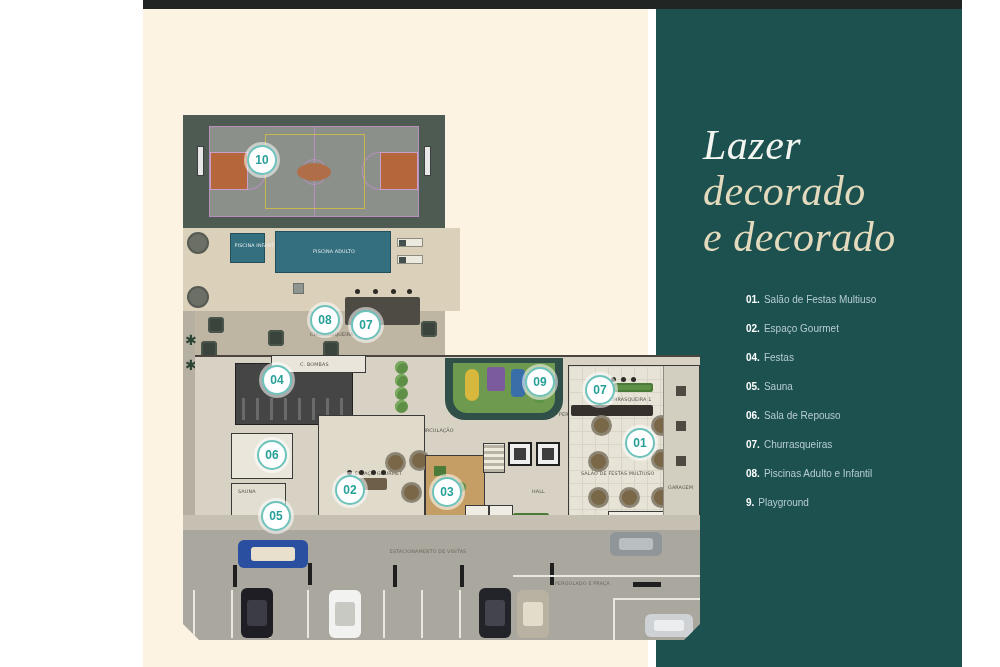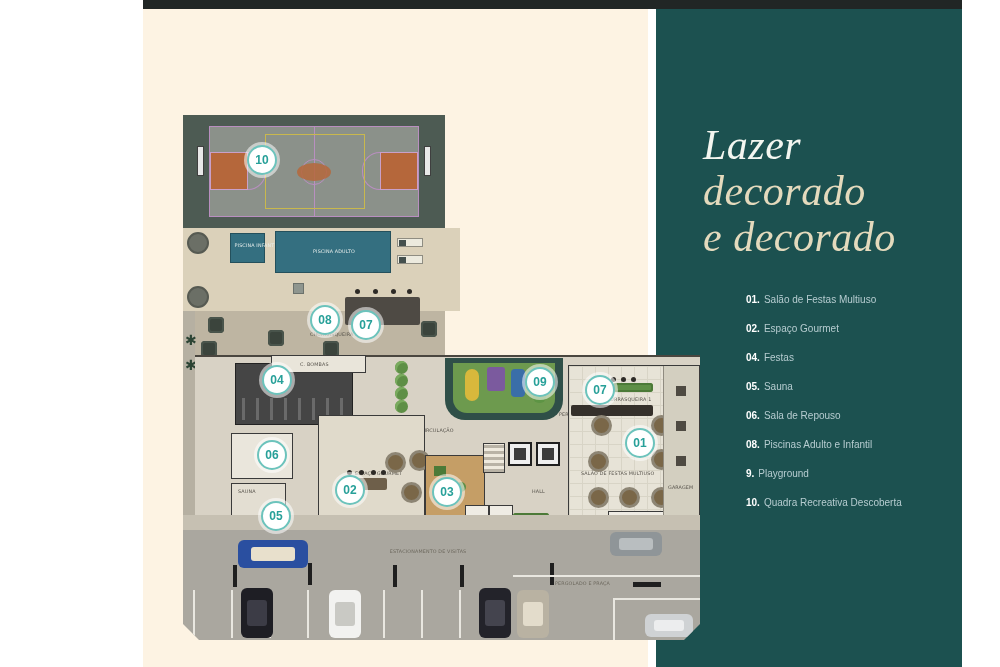--- a/index.html
+++ b/index.html
@@ -93,23 +93,23 @@
       <div class="l1">Lazer</div>
       <div class="l2">decorado</div>
       <div class="l3">e decorado</div>
     </div>
     <div class="legend">
       <p><b>01.</b><span>Salão de Festas Multiuso</span></p>
       <p><b>02.</b><span>Espaço Gourmet</span></p>
       <p><b>04.</b><span>Festas</span></p>
       <p><b>05.</b><span>Sauna</span></p>
       <p><b>06.</b><span>Sala de Repouso</span></p>
+      <p><b>07.</b><span>Churrasqueiras</span></p>
       <p><b>08.</b><span>Piscinas Adulto e Infantil</span></p>
       <p><b>9.</b><span>Playground</span></p>
-      <p><b>10.</b><span>Quadra Recreativa Descoberta</span></p>
     </div>
   </div>
 
   <div class="plan">
 
     <div class="abs court">
       <div class="abs surface">
         <div class="abs cline"></div>
         <div class="abs ccircle"></div>
         <div class="abs keyL"></div>

